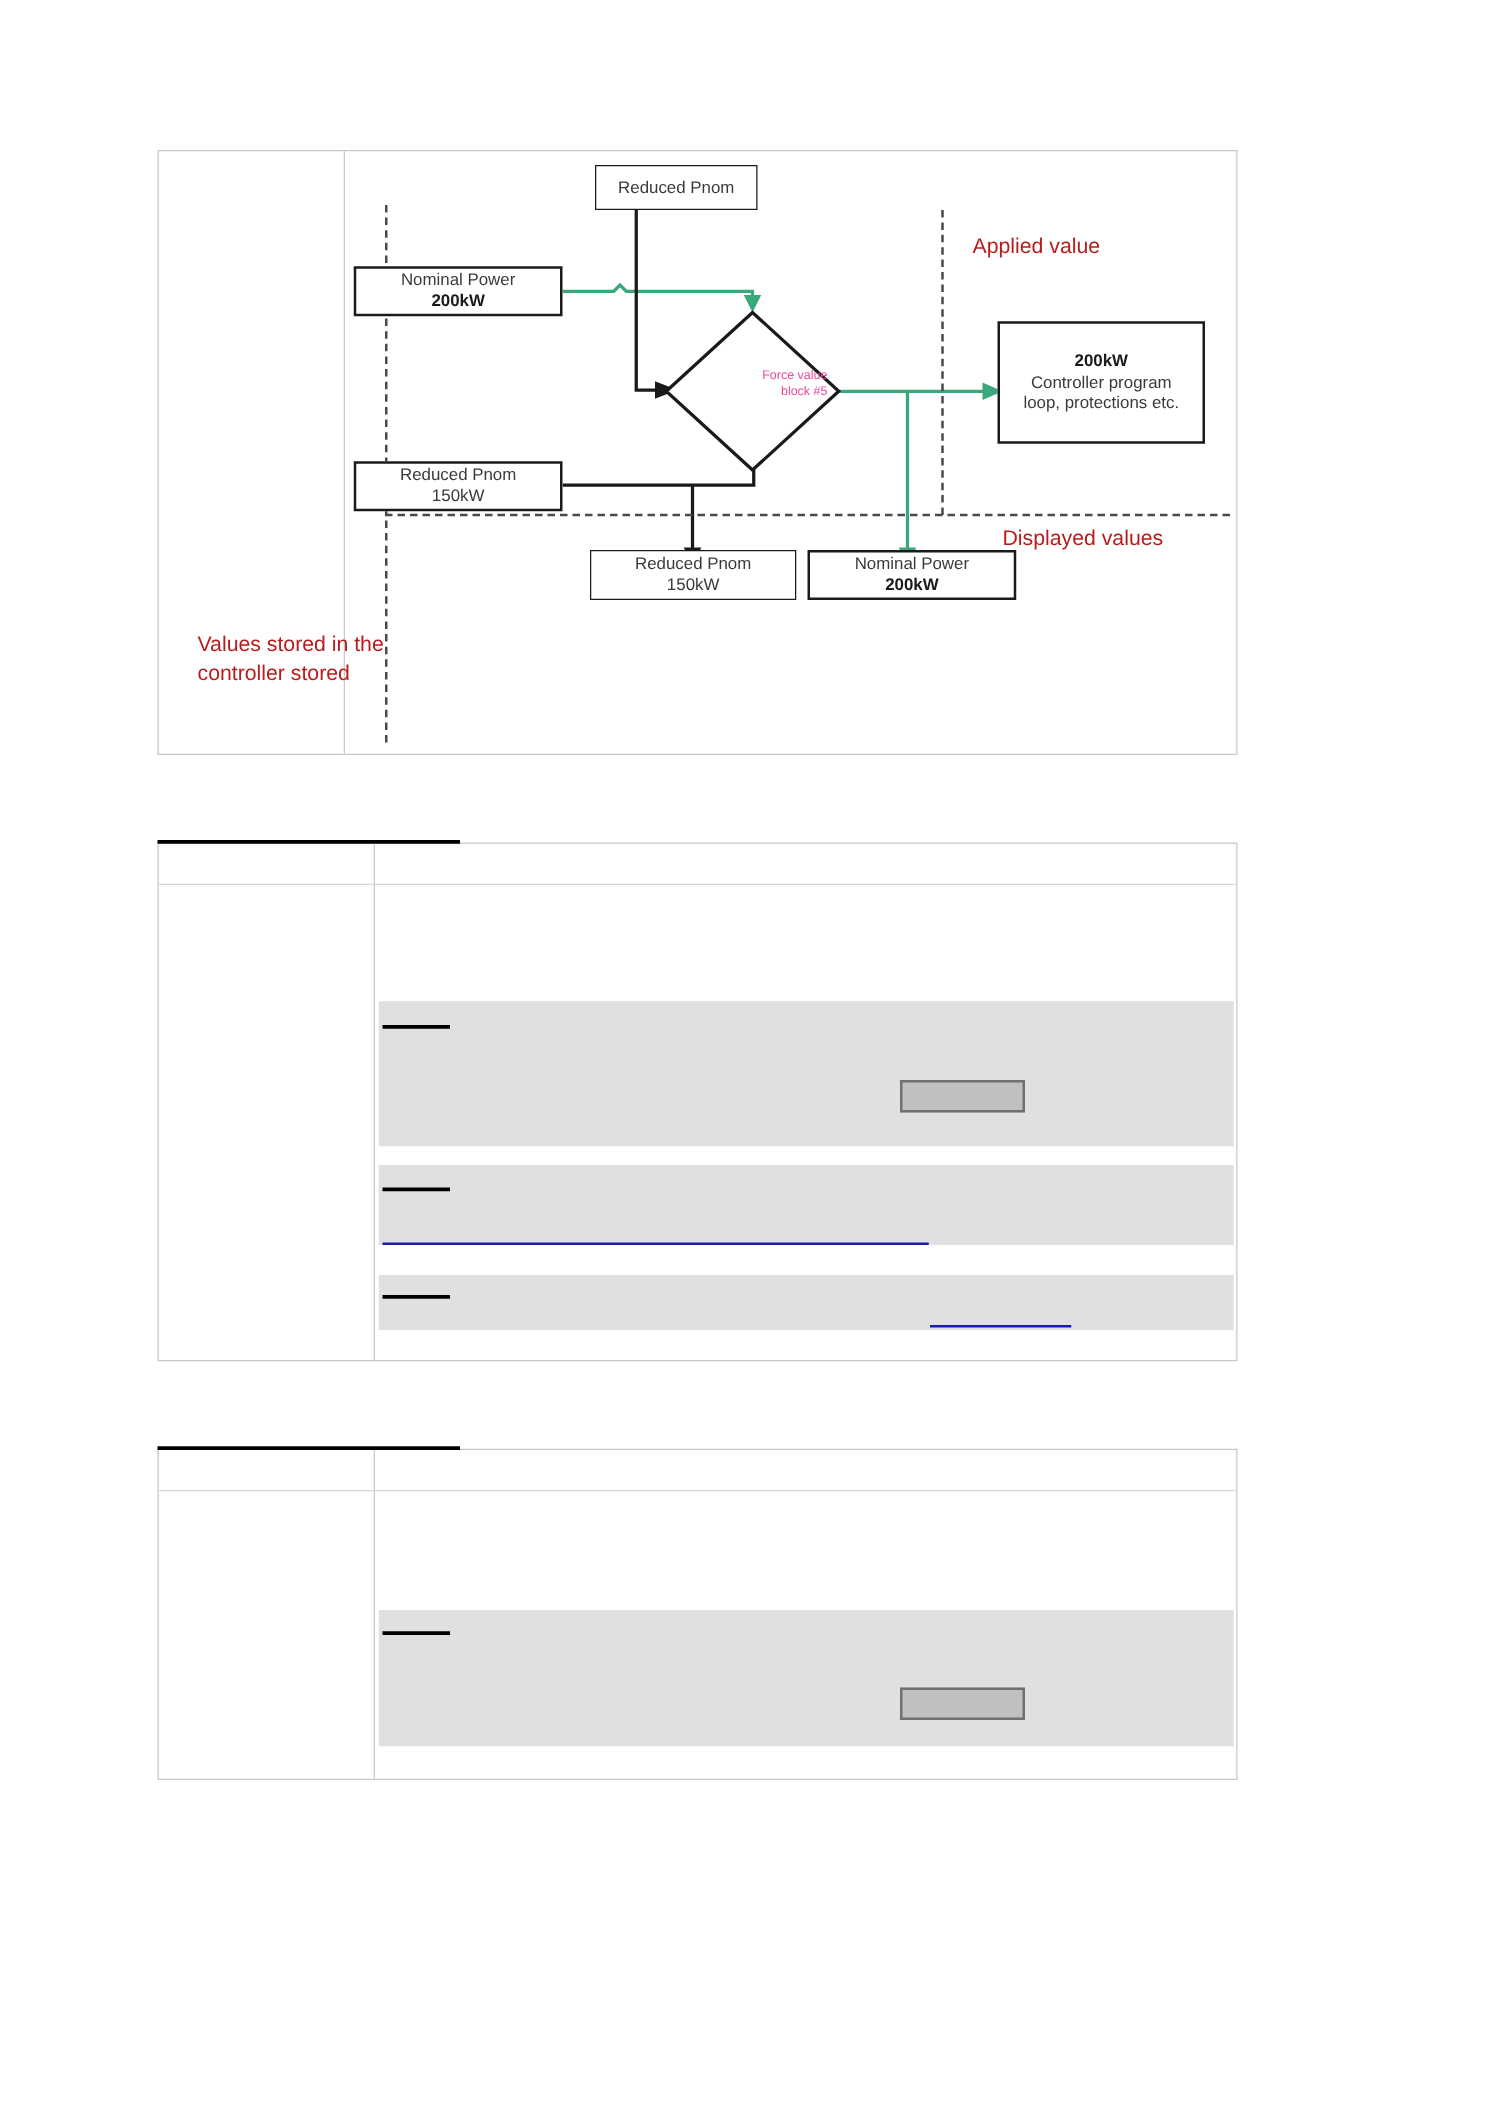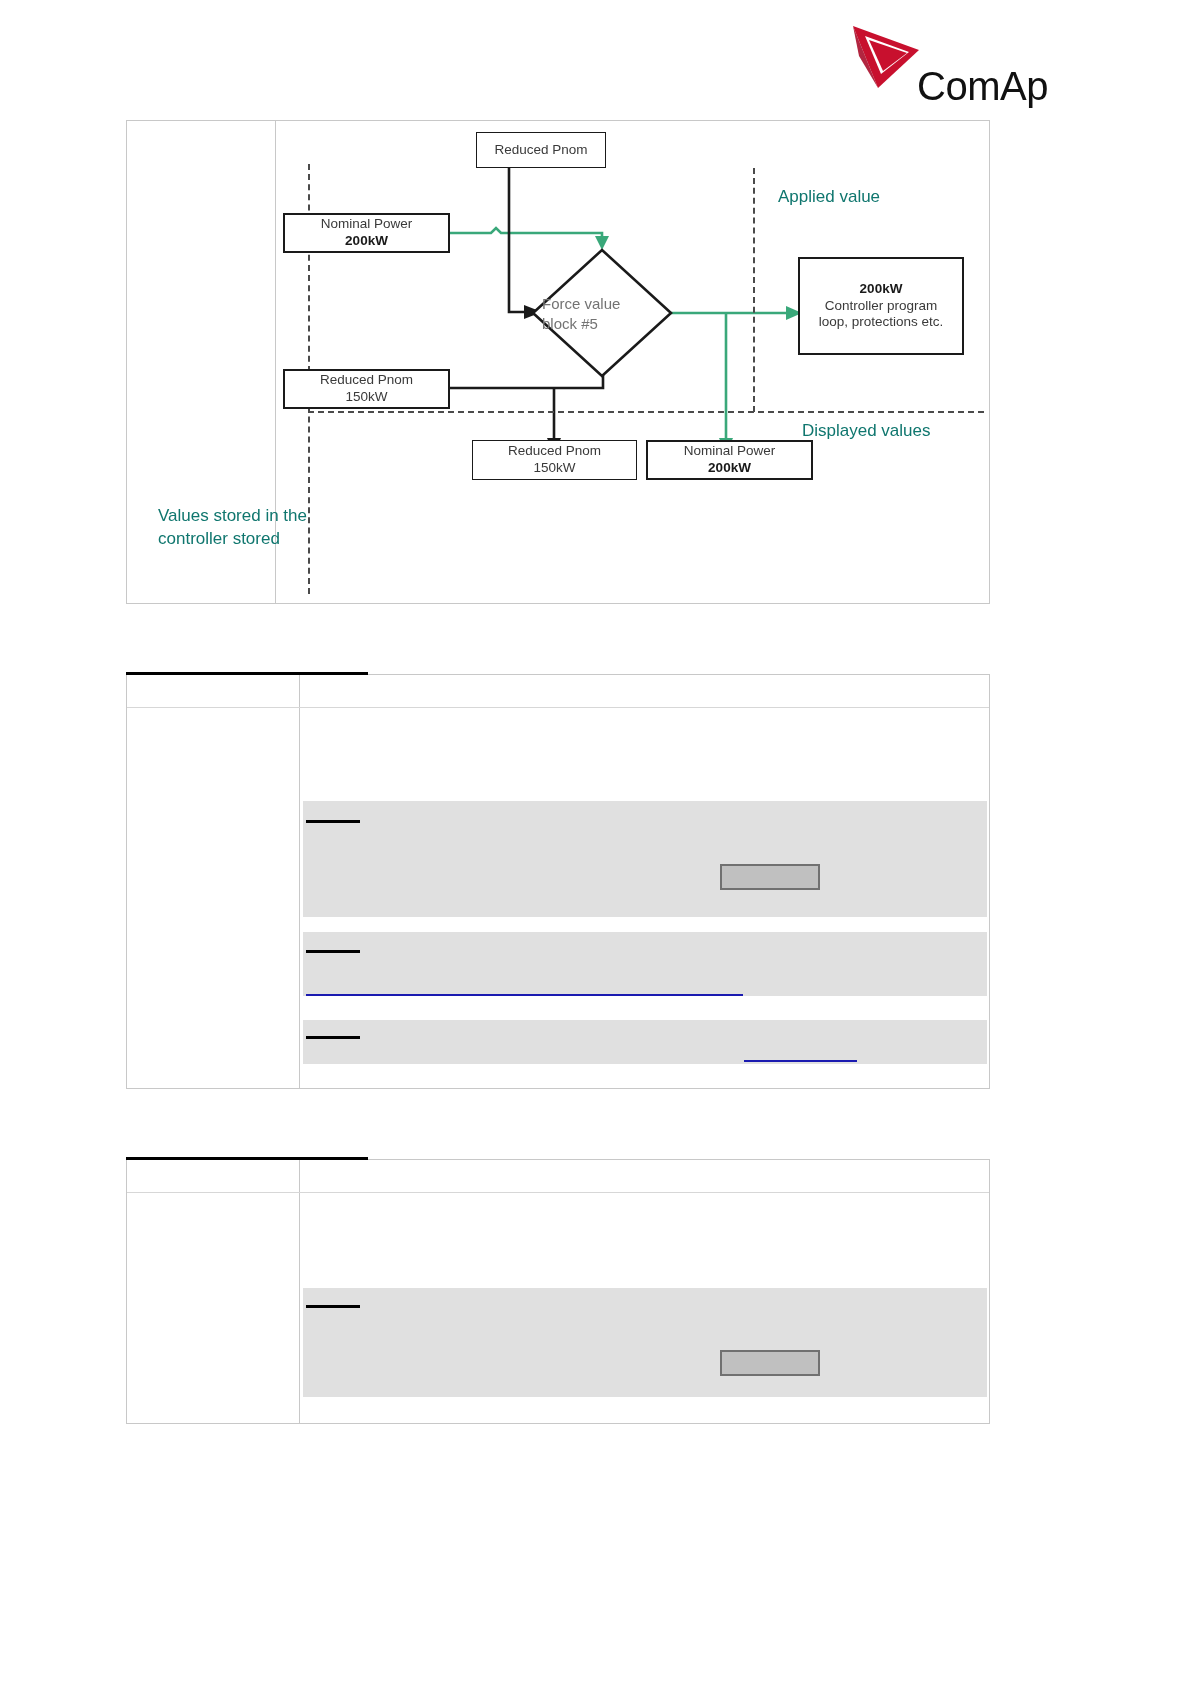--- a/index.html
+++ b/index.html
@@ -23,44 +23,35 @@
   .tbl .hsep{position:absolute;left:0;right:0;height:1px;background:#d7d7d7;}
   .tbl .hdrcap{position:absolute;height:3px;background:#000;}
 
   
   #diagram-figure{position:absolute;left:126px;top:120px;width:864px;height:484px;}
   .dbox{position:absolute;box-sizing:border-box;background:#fff;border:2px solid #1a1a1a;
         display:flex;flex-direction:column;align-items:center;justify-content:center;
         color:#3a3a3a;font-size:13.5px;line-height:1.25;text-align:center;}
   .dbox.thin{border-width:1.5px;}
   .dbox b{color:#1a1a1a;font-weight:bold;}
-  .dlabel{position:absolute;color:#0f766e;font-size:17px;line-height:1.35;}
+  .dlabel{position:absolute;color:#b91c1c;font-size:17px;line-height:1.35;}
   .ddash-v{position:absolute;width:0;border-left:2px dashed #4a4a4a;}
   .ddash-h{position:absolute;height:0;border-top:2px dashed #4a4a4a;}
 
   
   .greyblock{position:absolute;background:#e0e0e0;}
   .rule-black{position:absolute;height:3px;background:#000;}
   .rule-blue{position:absolute;height:2px;background:#1a1ab0;}
   .btn-grey{position:absolute;background:#c0c0c0;border:2px solid #707070;box-sizing:border-box;}
 </style>
 </head>
 <body>
 
 <div class="page">
 
-  <div id="brand-logo">
-    <svg id="brand-mark" viewBox="0 0 80 70">
-      <path d="M8 4 L74 28 L33 66 Z" fill="#c8102e"></path>
-      <path d="M20 14 L64 30 L36 52 Z" fill="#ffffff"></path>
-      <path d="M24 18 L62 31 L38 49 Z" fill="#c8102e"></path>
-      <path d="M8 4 L33 66 L14 34 Z" fill="#a5001f" opacity="0.85"></path>
-    </svg>
-    <div id="brand-word">ComAp</div>
-  </div>
 
   <div class="tbl" style="left:126px;top:120px;width:864px;height:484px;">
     <div class="vsep" style="left:148px;"></div>
   </div>
 
   <div id="diagram-figure">
 
     <svg style="position:absolute;left:0;top:0;width:864px;height:484px;">
 
       <path d="M324 113 L365 113 L370 108 L375 113 L476 113 L476 118" fill="none" stroke="#3aa87a" stroke-width="2.6"></path>
@@ -81,21 +72,21 @@
       <path d="M428 268 L428 326" fill="none" stroke="#1a1a1a" stroke-width="2.6"></path>
       <polygon points="421,318 435,318 428,334" fill="#1a1a1a"></polygon>
 
       <polygon points="476,130 545,193 476,256 407,193" fill="#ffffff" stroke="#1a1a1a" stroke-width="2.6"></polygon>
     </svg>
 
     <div class="ddash-v" style="left:182px;top:44px;height:430px;"></div>
     <div class="ddash-v" style="left:627px;top:48px;height:244px;"></div>
     <div class="ddash-h" style="left:182px;top:291px;width:676px;"></div>
 
-    <div style="position:absolute;left:416px;top:174px;width:120px;text-align:left;color:#737373;font-size:15px;line-height:1.3;">
+    <div style="position:absolute;left:416px;top:174px;width:120px;text-align:right;color:#ec4899;font-size:10px;line-height:1.3;">
       <div>Force value</div>
       <div>block #5</div>
     </div>
 
     <div class="dbox thin" style="left:350px;top:12px;width:130px;height:36px;">
       <span>Reduced Pnom</span>
     </div>
 
     <div class="dbox" style="left:157px;top:93px;width:167px;height:40px;">
       <span>Nominal Power</span>

